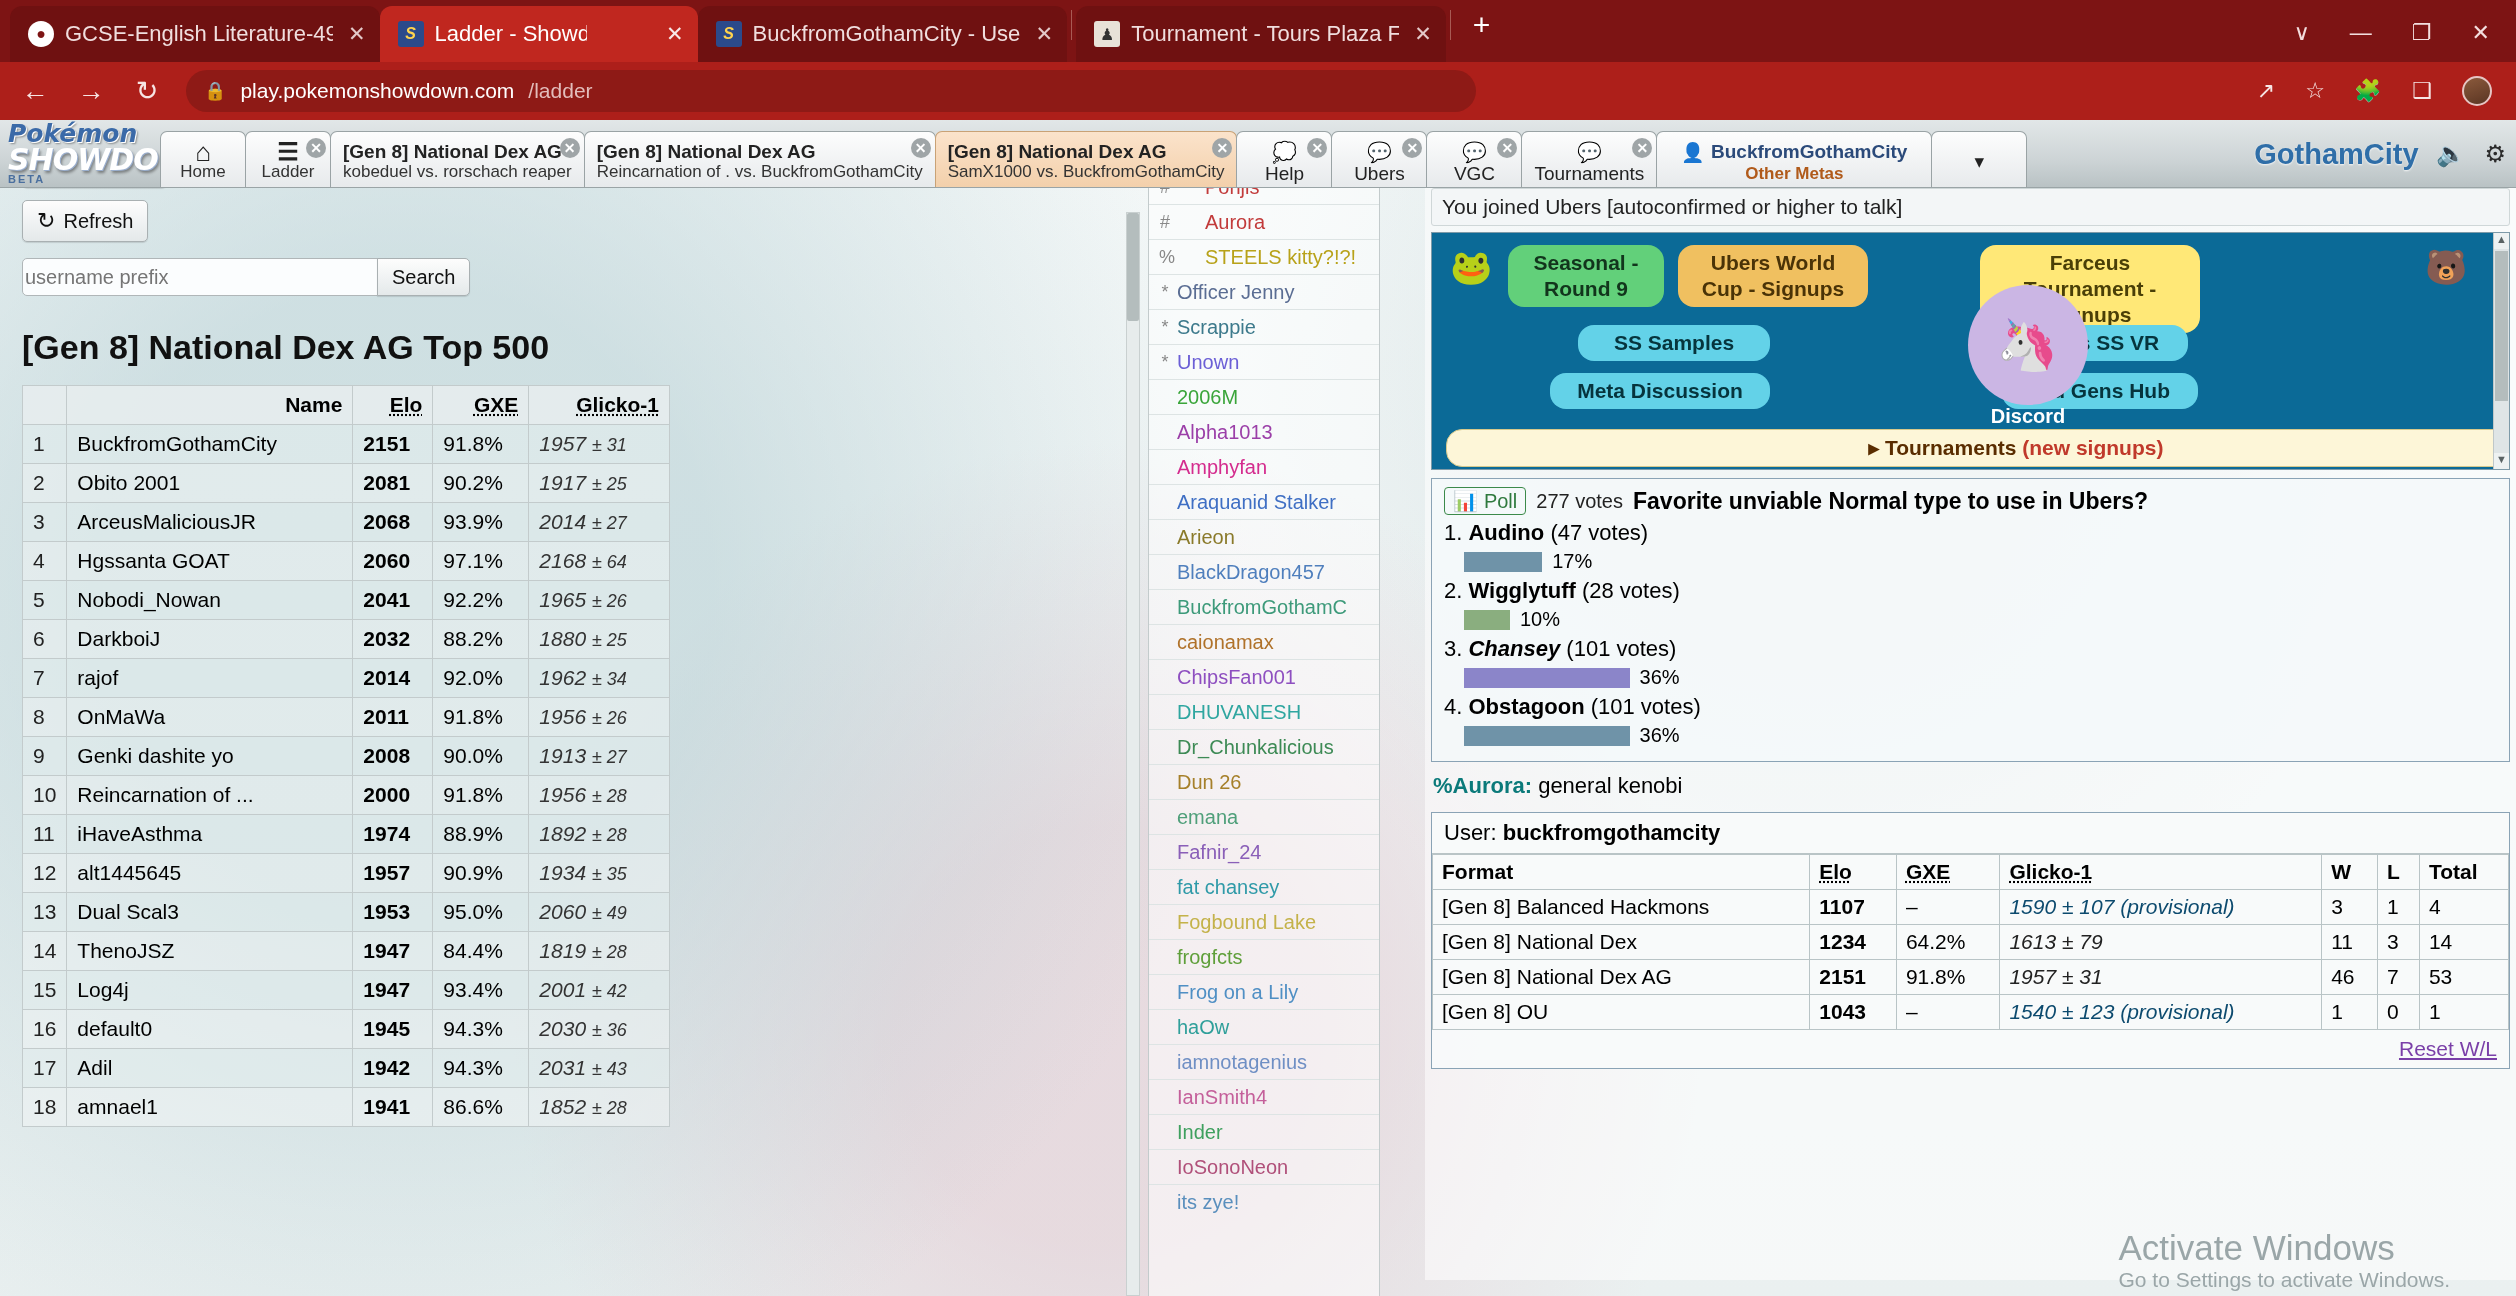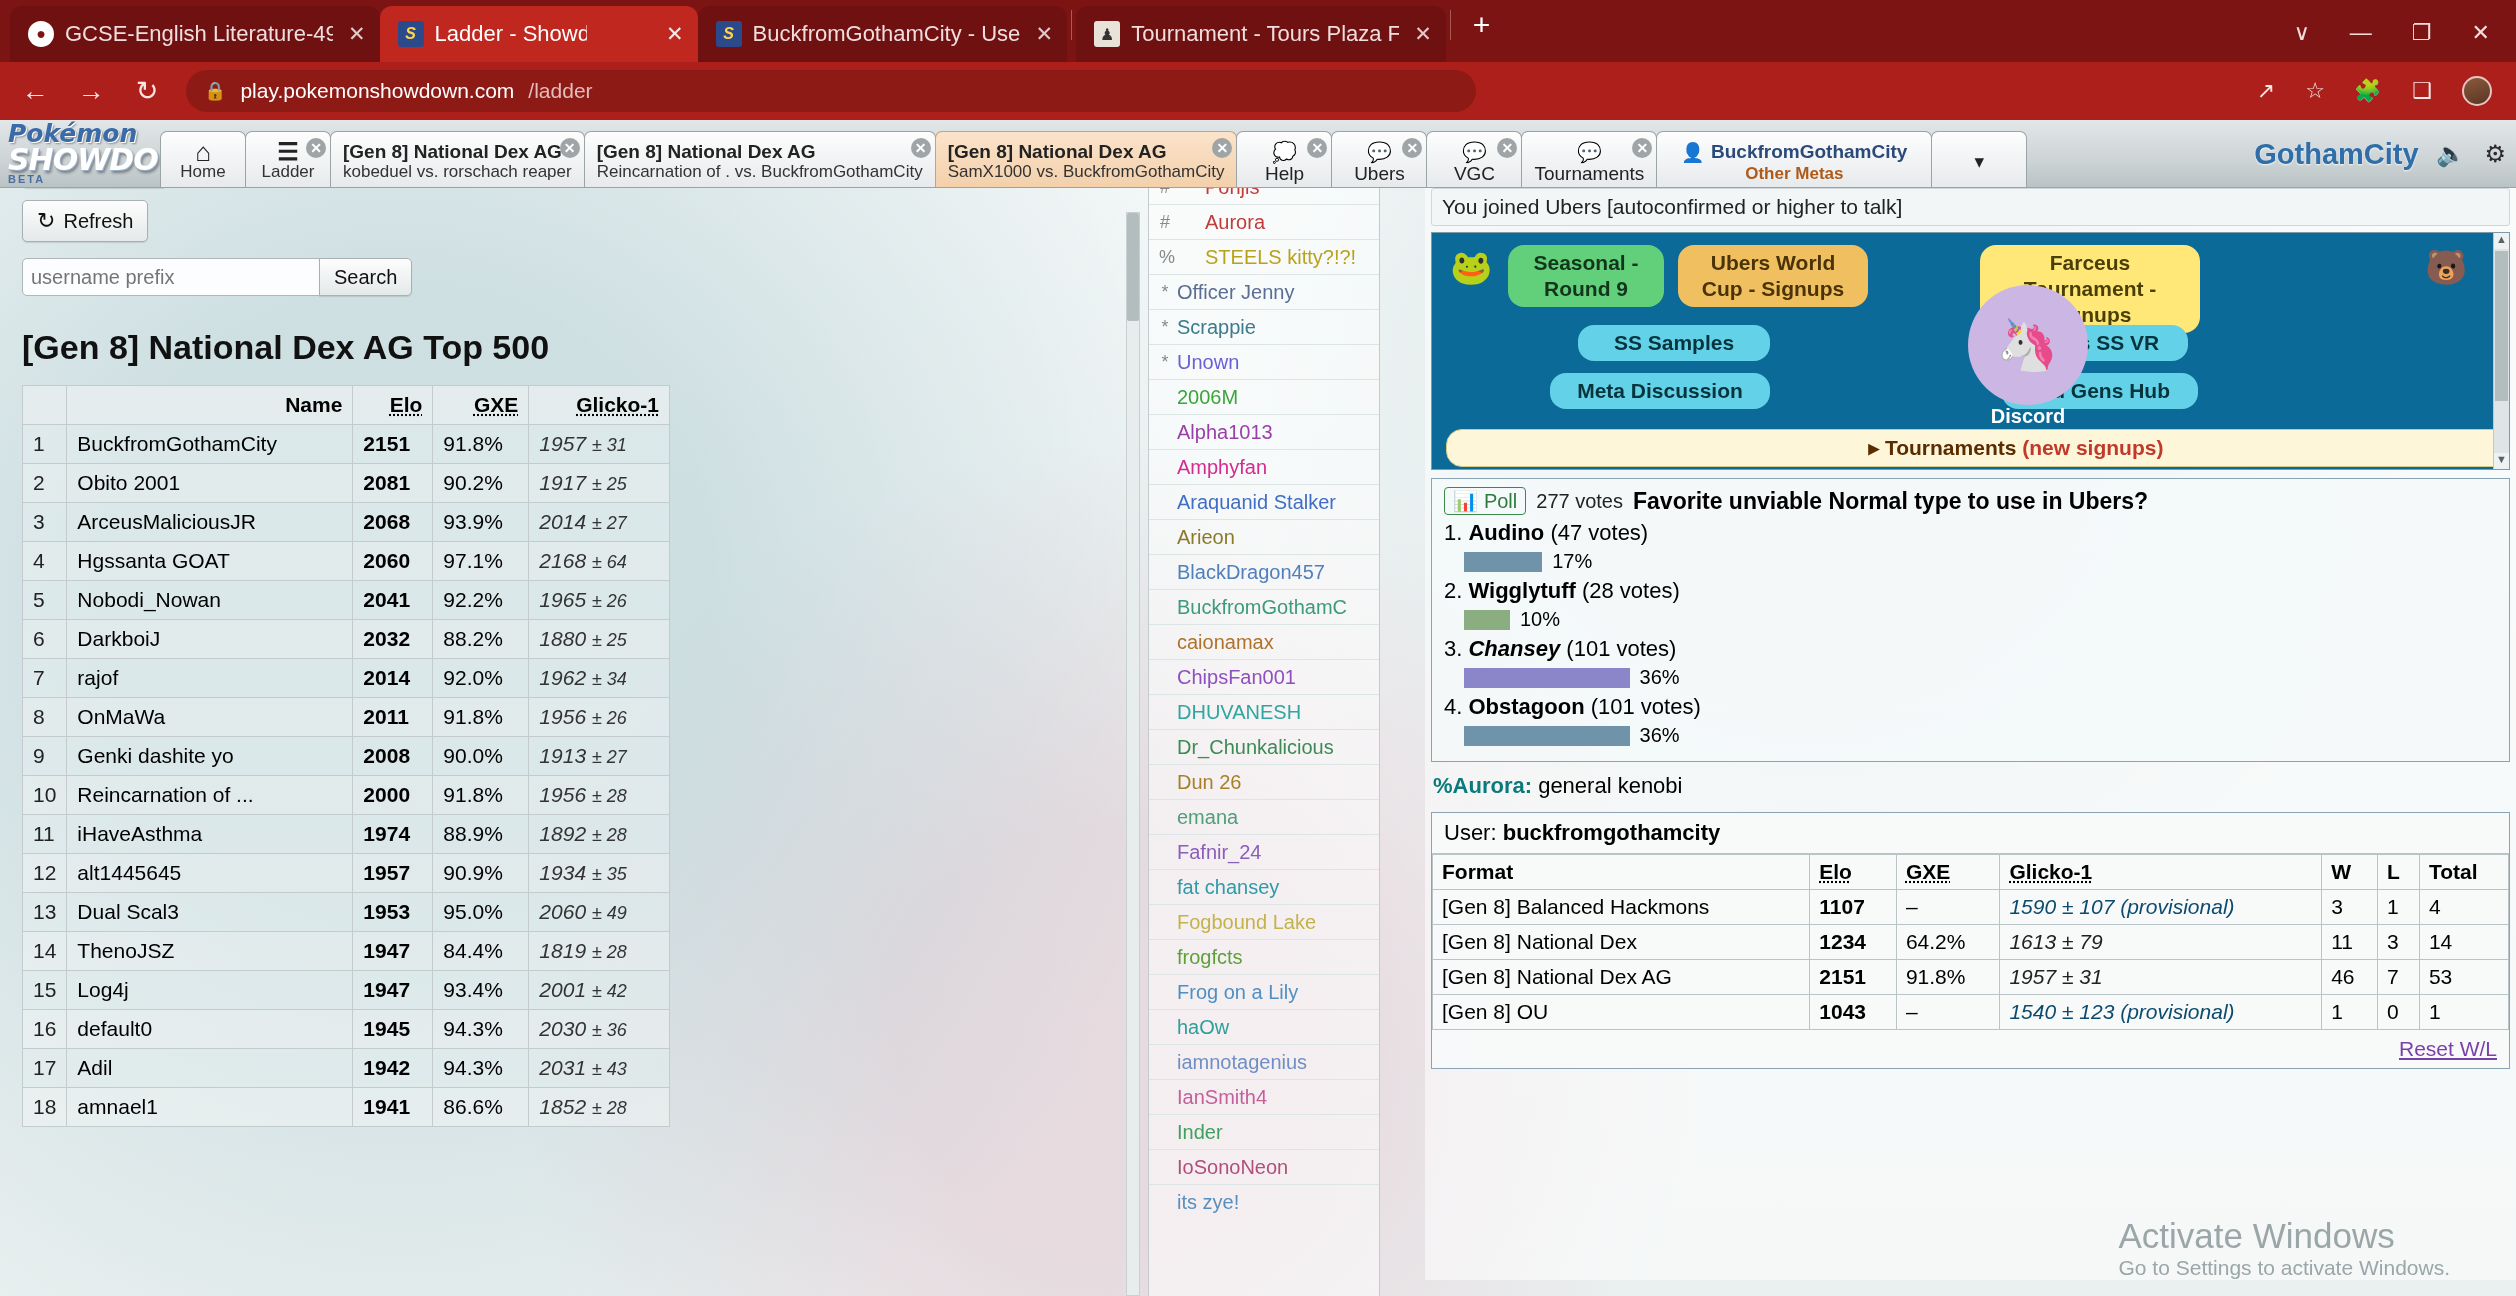--- a/index.html
+++ b/index.html
@@ -117,21 +117,21 @@
   .ladderpane { position:absolute; left:0; top:0; width:1128px; padding:18px 22px; }
   .btn {
     display:inline-flex; align-items:center; gap:8px;
     border:1px solid #a9b0b2; border-radius:5px;
     background:linear-gradient(#fdfdfd,#e4e9ea);
     padding:7px 14px; font-size:20px; color:#111;
     box-shadow:0 1px 1px rgba(0,0,0,.12);
   }
   .searchrow { margin-top:16px; display:flex; }
   .searchrow input {
-    width:298px; height:38px; font-size:20px; padding:0 8px;
+    width:356px; height:38px; font-size:20px; padding:0 2px;
     border:1px solid #b0b6b8; border-radius:5px 0 0 5px; background:#fbfdfe; color:#444;
     font-family:"Liberation Sans", sans-serif;
   }
   .searchrow .btn { border-radius:0 5px 5px 0; margin-left:-1px; height:38px; }
 
   h1.ptitle { font-size:34px; margin:32px 0 18px 0; font-weight:bold; color:#111; }
 
   table.ladder { border-collapse:collapse; width:648px; font-size:21px; }
   table.ladder th, table.ladder td {
     border:1px solid #c3cbcc; padding:6px 10px; text-align:left; height:39px;
@@ -223,21 +223,21 @@
   table.rate { border-collapse:collapse; width:100%; font-size:21px; }
   table.rate th, table.rate td { border:1px solid #b9c4c6; padding:5px 9px; text-align:left;
                                  height:34px; }
   table.rate th.u { text-decoration:underline; text-decoration-style:dotted; }
   table.rate td.el { font-weight:bold; }
   table.rate td.gl { font-style:italic; color:#0c4a6e; }
   table.rate td.gl.dark { color:#222; }
   .resetwl { text-align:right; padding:6px 12px; }
   .resetwl a { color:#7a3fa8; font-size:21px; text-decoration:underline; }
 
-  .watermark { position:absolute; right:66px; bottom:16px; text-align:left; color:#9aa6a8;
+  .watermark { position:absolute; right:66px; bottom:4px; text-align:left; color:#9aa6a8;
      pointer-events:none; }
   .watermark .w1 { font-size:35px; }
   .watermark .w2 { font-size:21px; }
 </style>
 </head>
 <body>
 
 <div class="stage">
   <div class="bgwash"></div>
 

